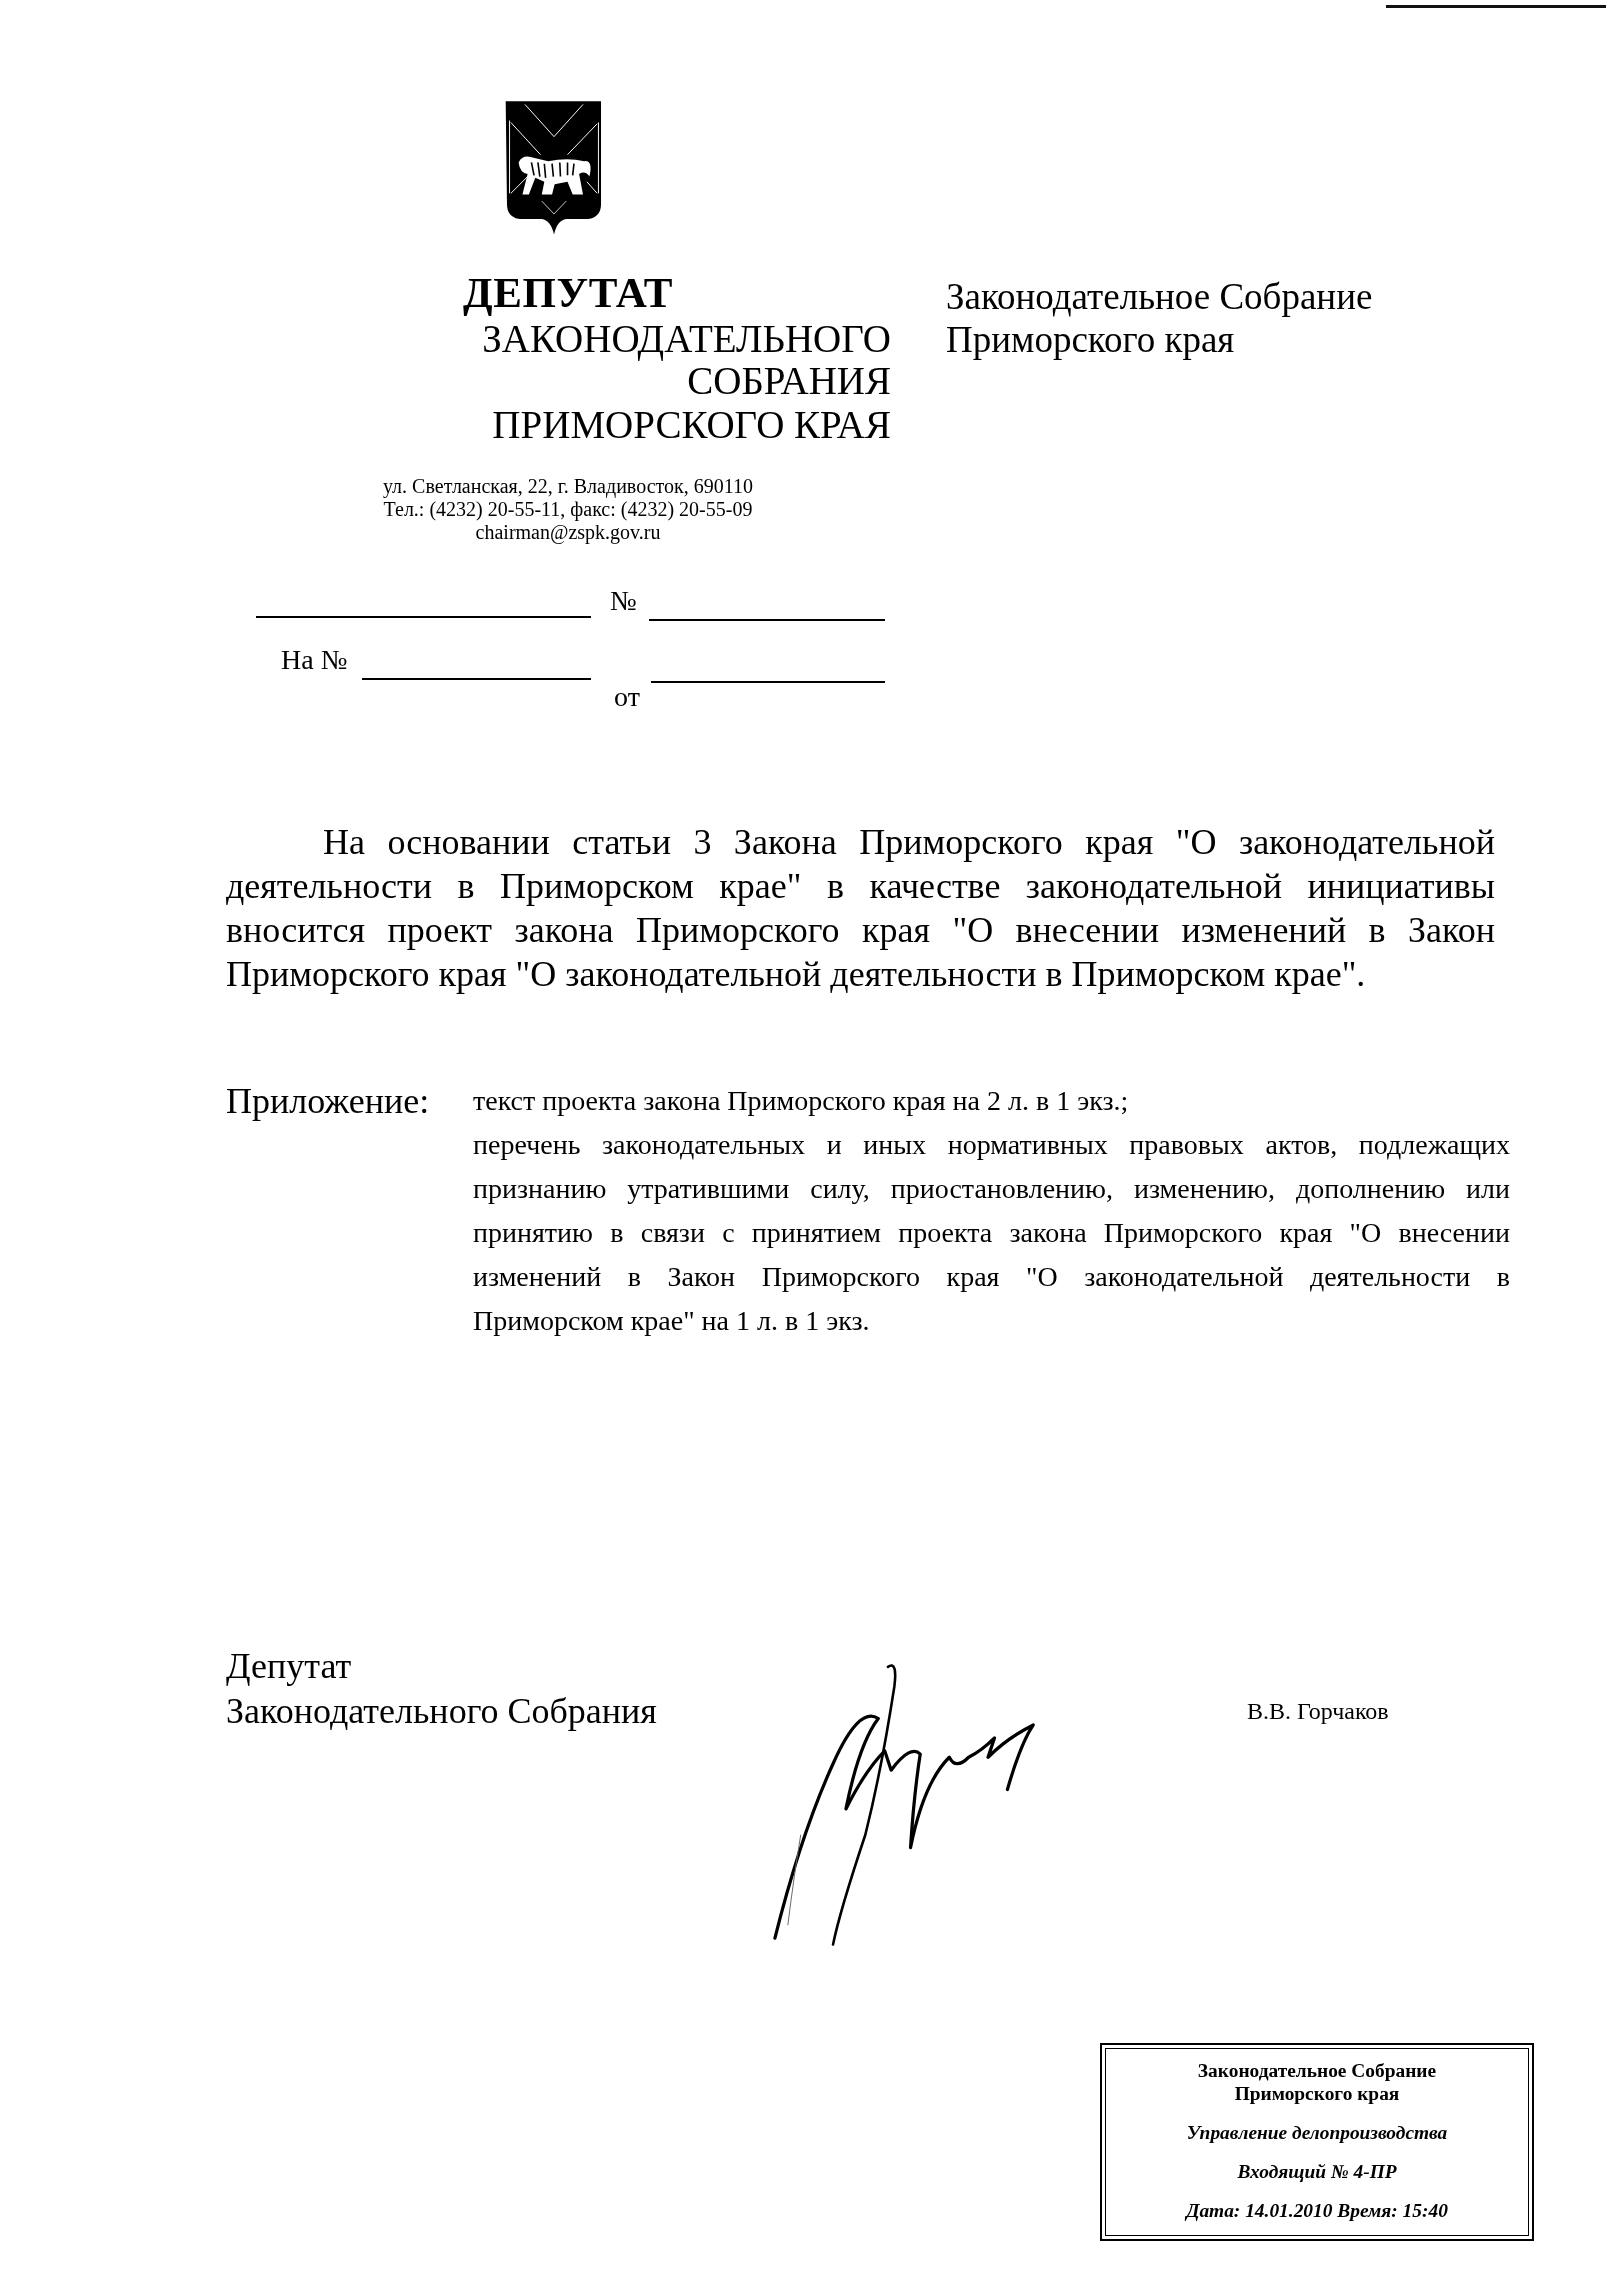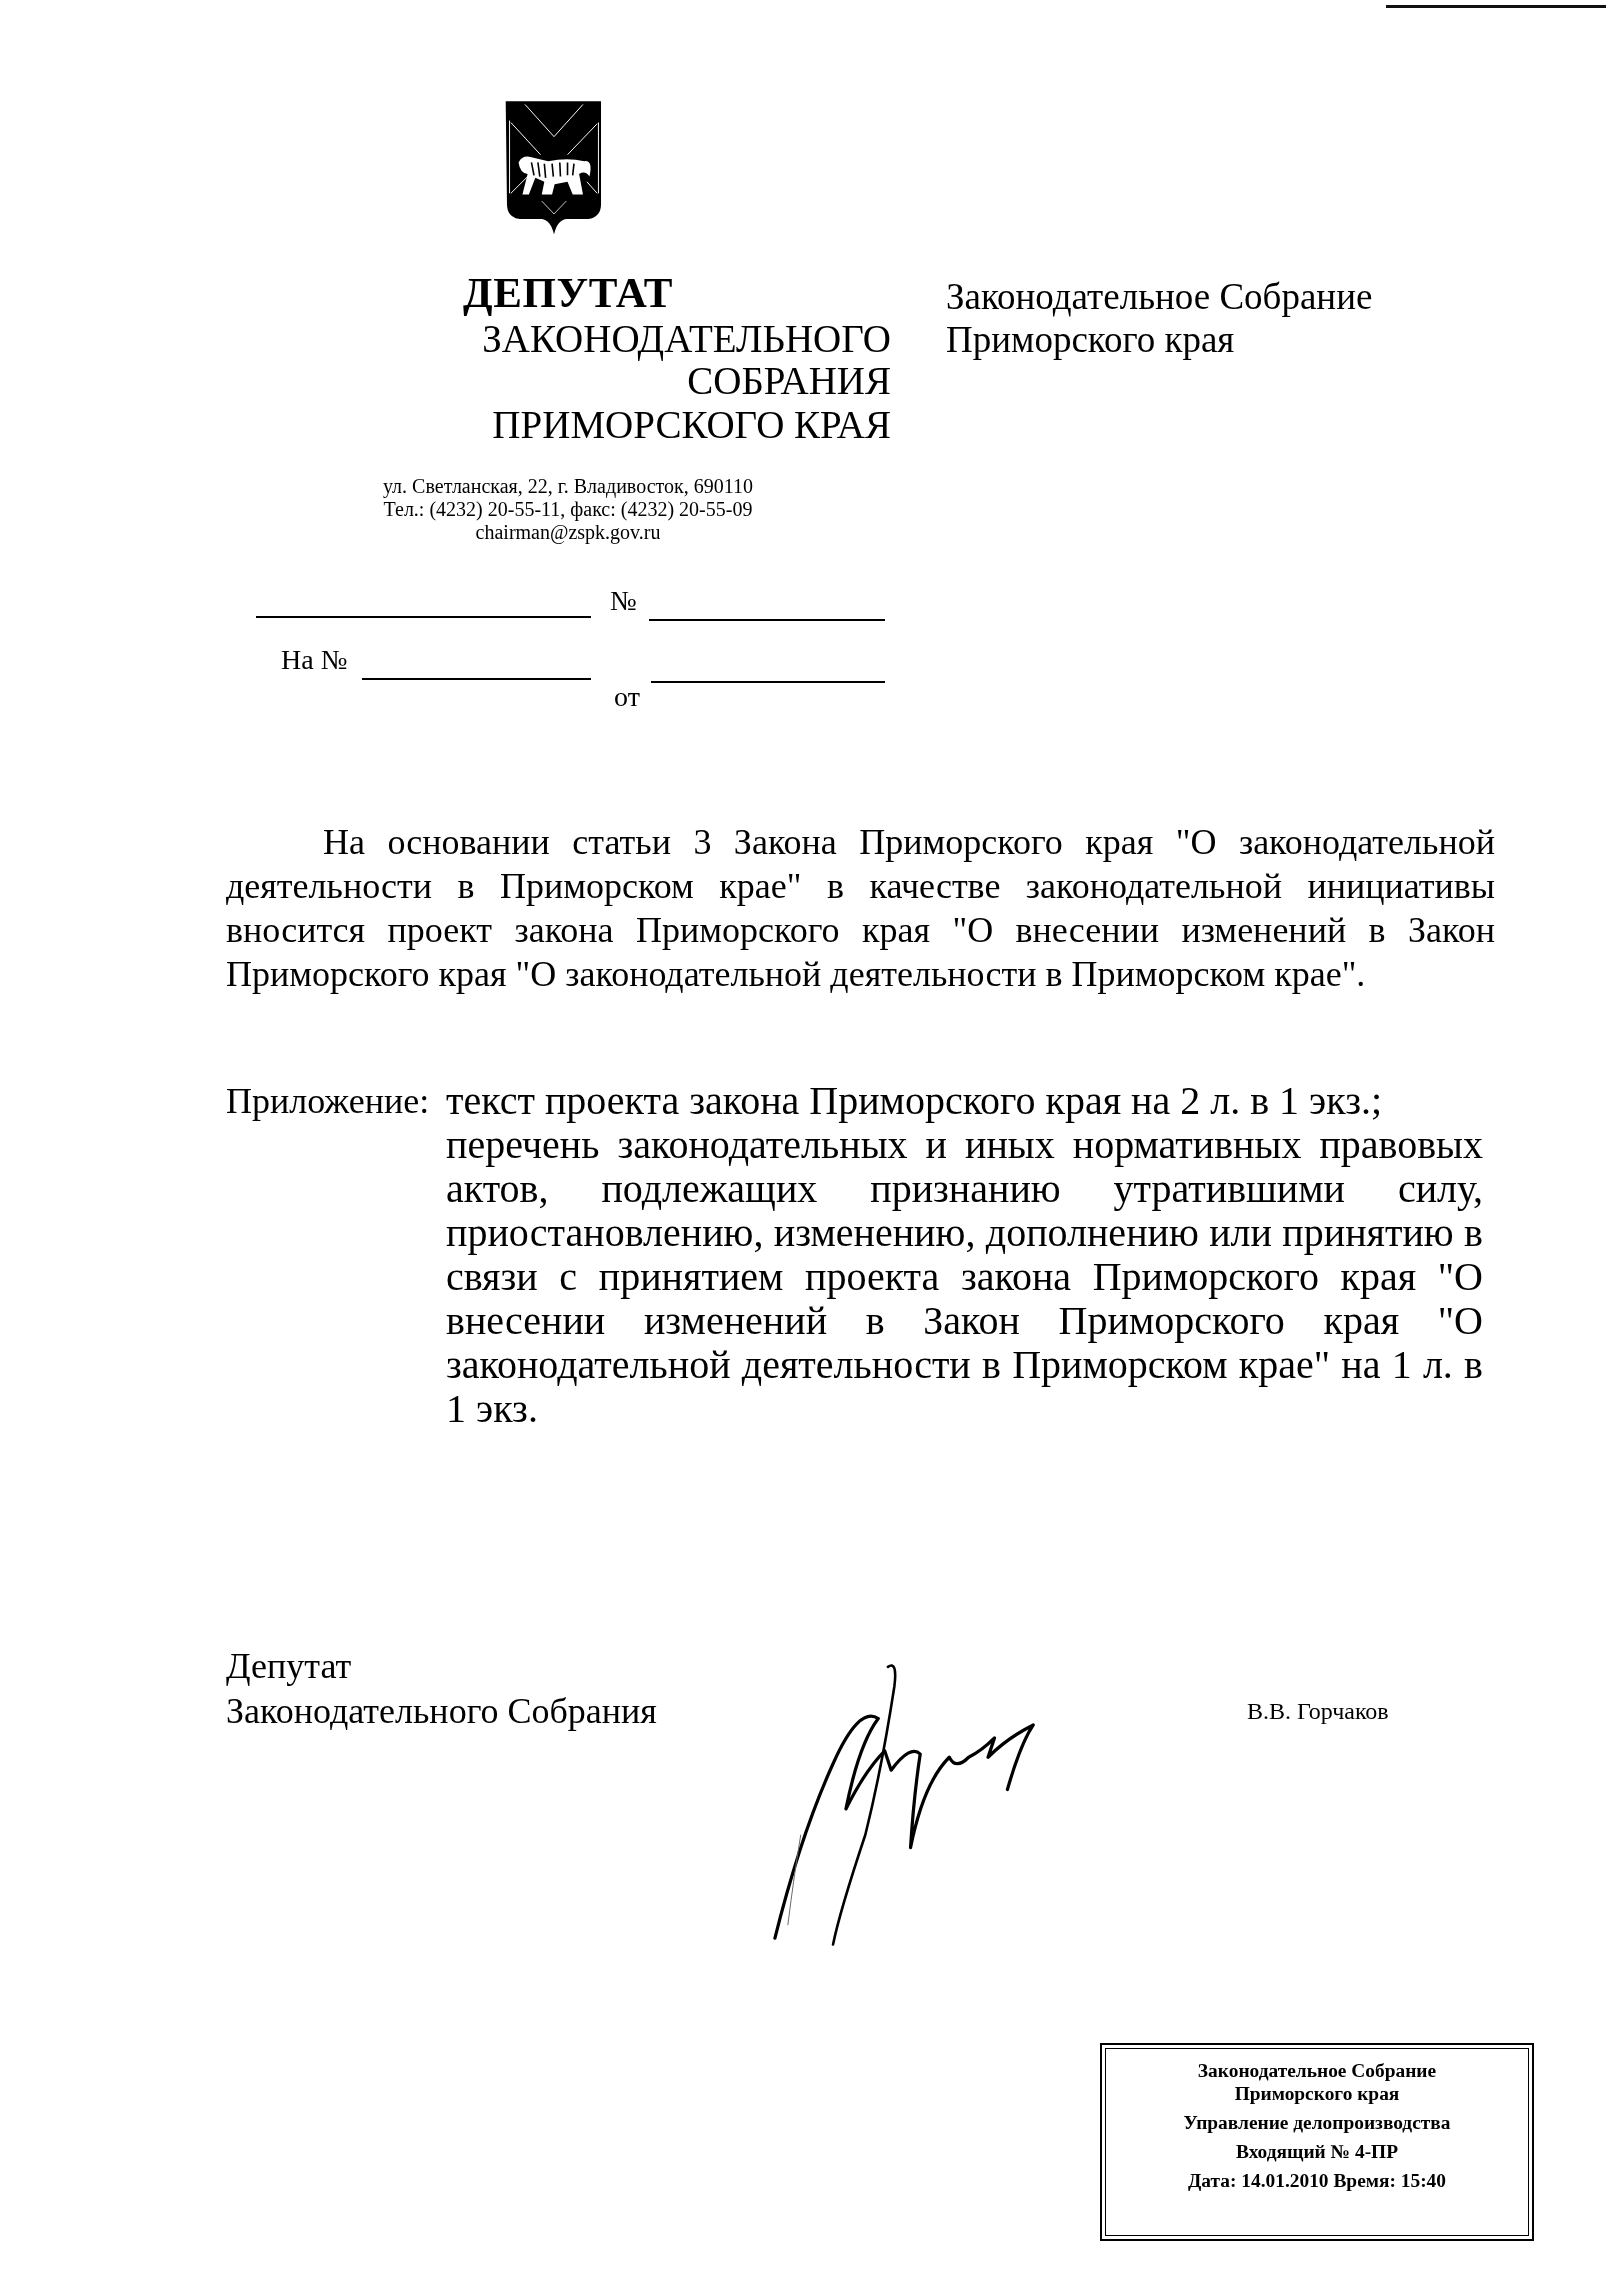--- a/index.html
+++ b/index.html
@@ -11,30 +11,30 @@
   .hdr { left:245px; width:646px; text-align:center; }
   .hdr-title { top:271px; font-size:43px; font-weight:bold; letter-spacing:0.6px; line-height:43px; }
   .hdr-line { font-size:39px; line-height:43px;text-align:right; }
   .addr { font-size:20px; line-height:23px; }
   .recip { left:946px; top:275px; font-size:37px; line-height:43px; }
   .rline { position:absolute; height:1.9px; background:#000; }
   .regtxt { font-size:28px; line-height:28px; }
   .body-p { left:226px; width:1269px; font-size:36px; line-height:44px; text-align:justify; }
   .indent { text-indent:97px; }
   .att-label { left:226px; top:1079px; font-size:36px; line-height:44px; }
-  .att-list { left:446px; top:1079px; width:1037px; font-size:40px; line-height:44px; }
+  .att-list { left:473px; top:1079px; width:1037px; font-size:28px; line-height:44px; }
   .att-item { text-align:justify; text-align-last:left; }
   .sig-left { left:226px; top:1644px; font-size:36px; line-height:45px; }
   .sig-name { left:1247px; top:1689px; font-size:24px; line-height:45px; }
   .signature { left:762px; top:1641px; width:465px; height:310px; }
   .stamp { left:1100px; top:2043px; width:434px; height:198px; border:2.6px solid #000;
            outline:0.6px solid #000; outline-offset:-6.5px; box-sizing:border-box; text-align:center;
            font-weight:bold; font-size:19.4px; }
   .stamp div { line-height:23px; }
-  .stamp .gap { margin-top:6px; }
+  .stamp .gap { margin-top:16px;font-style:italic; }
 </style>
 </head>
 <body>
 
 <div class="scan-line"></div>
 
 <svg class="abs emblem" viewBox="0 0 158 222">
   <path d="M4 5 H152 V165 Q152 185 132 188 H98 Q84 190 79 212 Q74 190 60 188 H26 Q6 185 6 165 Z" fill="#000"></path>
   <polyline points="34,10 79,60 124,10" fill="none" stroke="#fff" stroke-width="1.5"></polyline>
   <line x1="10" y1="35" x2="10" y2="148" stroke="#fff" stroke-width="1.5"></line>

